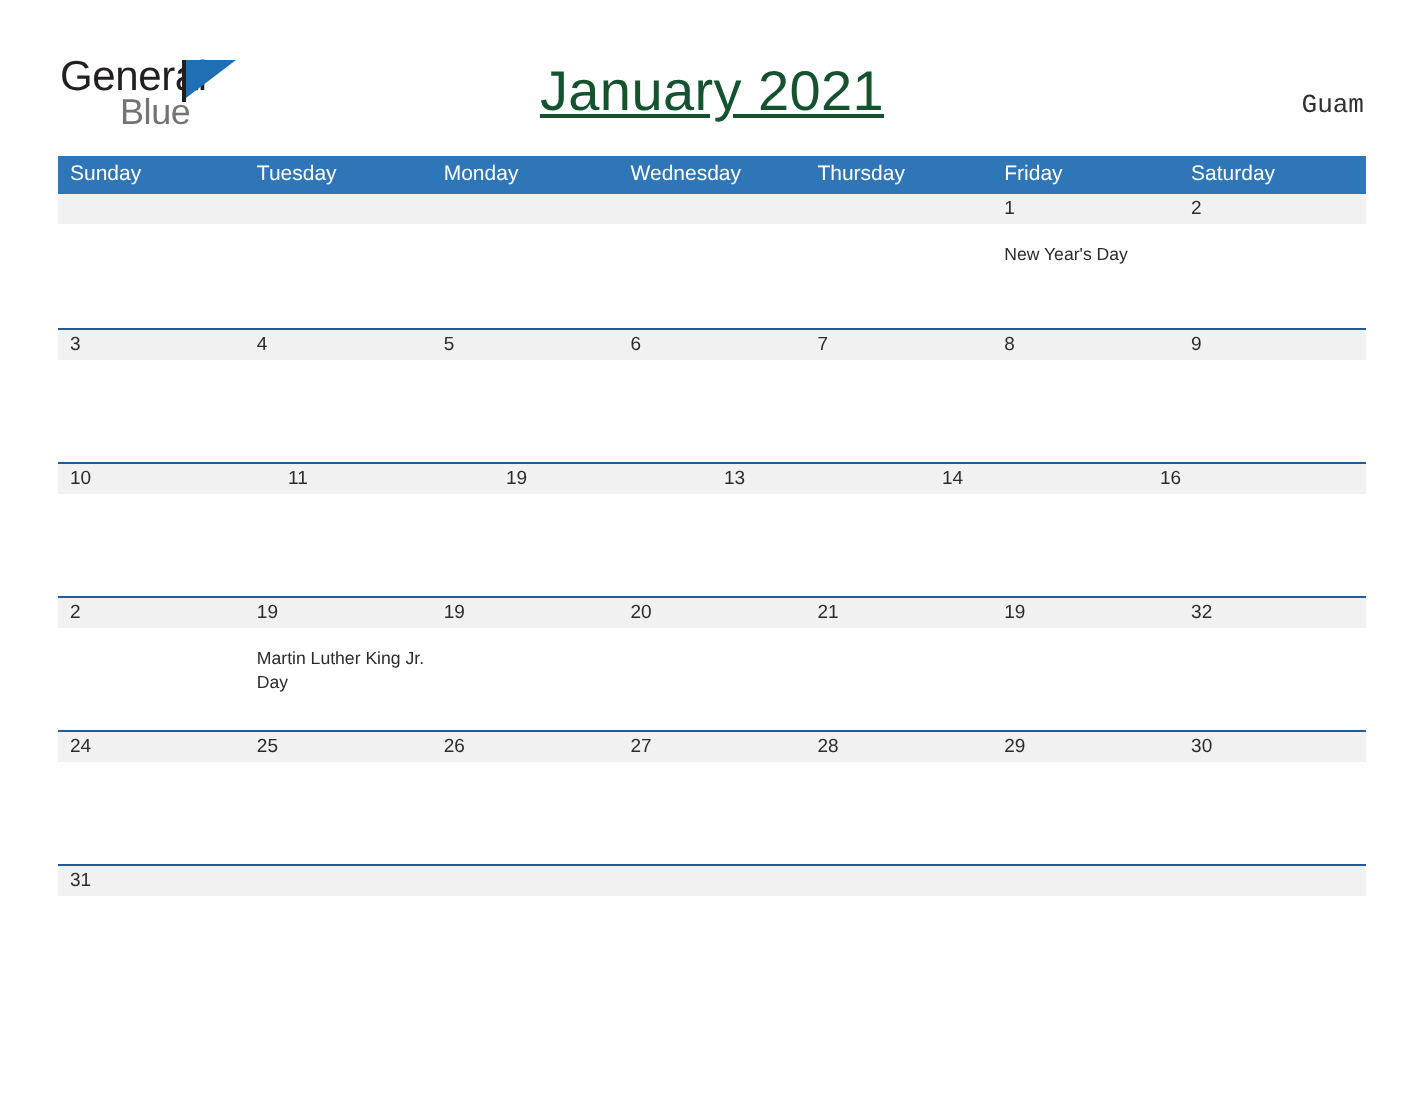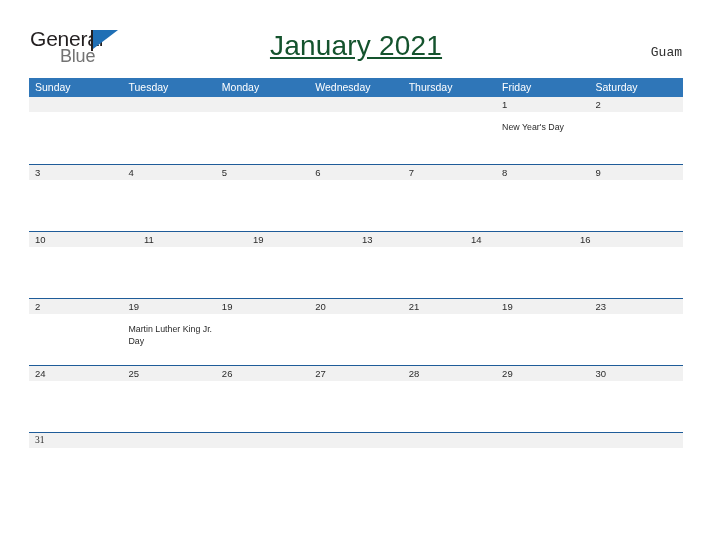--- a/index.html
+++ b/index.html
@@ -171,21 +171,20 @@
   .event {
     font-size: 8.8px;
     color: #2b2b2b;
     line-height: 11.5px;
     padding-right: 3px;
     word-wrap: break-word;
   }
 
   .week-last {
     height: 22px;
-    font-family: Liberation Serif, serif;
   }
 </style>
 </head>
 <body>
 
 <div class="page">
 
   <div class="topbar">
 
     <div class="brand">
@@ -310,21 +309,21 @@
             <div class="day">
               <div class="day-num">20</div>
             </div>
             <div class="day">
               <div class="day-num">21</div>
             </div>
             <div class="day">
               <div class="day-num">19</div>
             </div>
             <div class="day">
-              <div class="day-num">23</div>
+              <div class="day-num">32</div>
             </div>
           </div>
         </div>
         <div class="week">
           <div class="week-band"></div>
           <div class="week-cells">
             <div class="day">
               <div class="day-num">24</div>
             </div>
             <div class="day">

